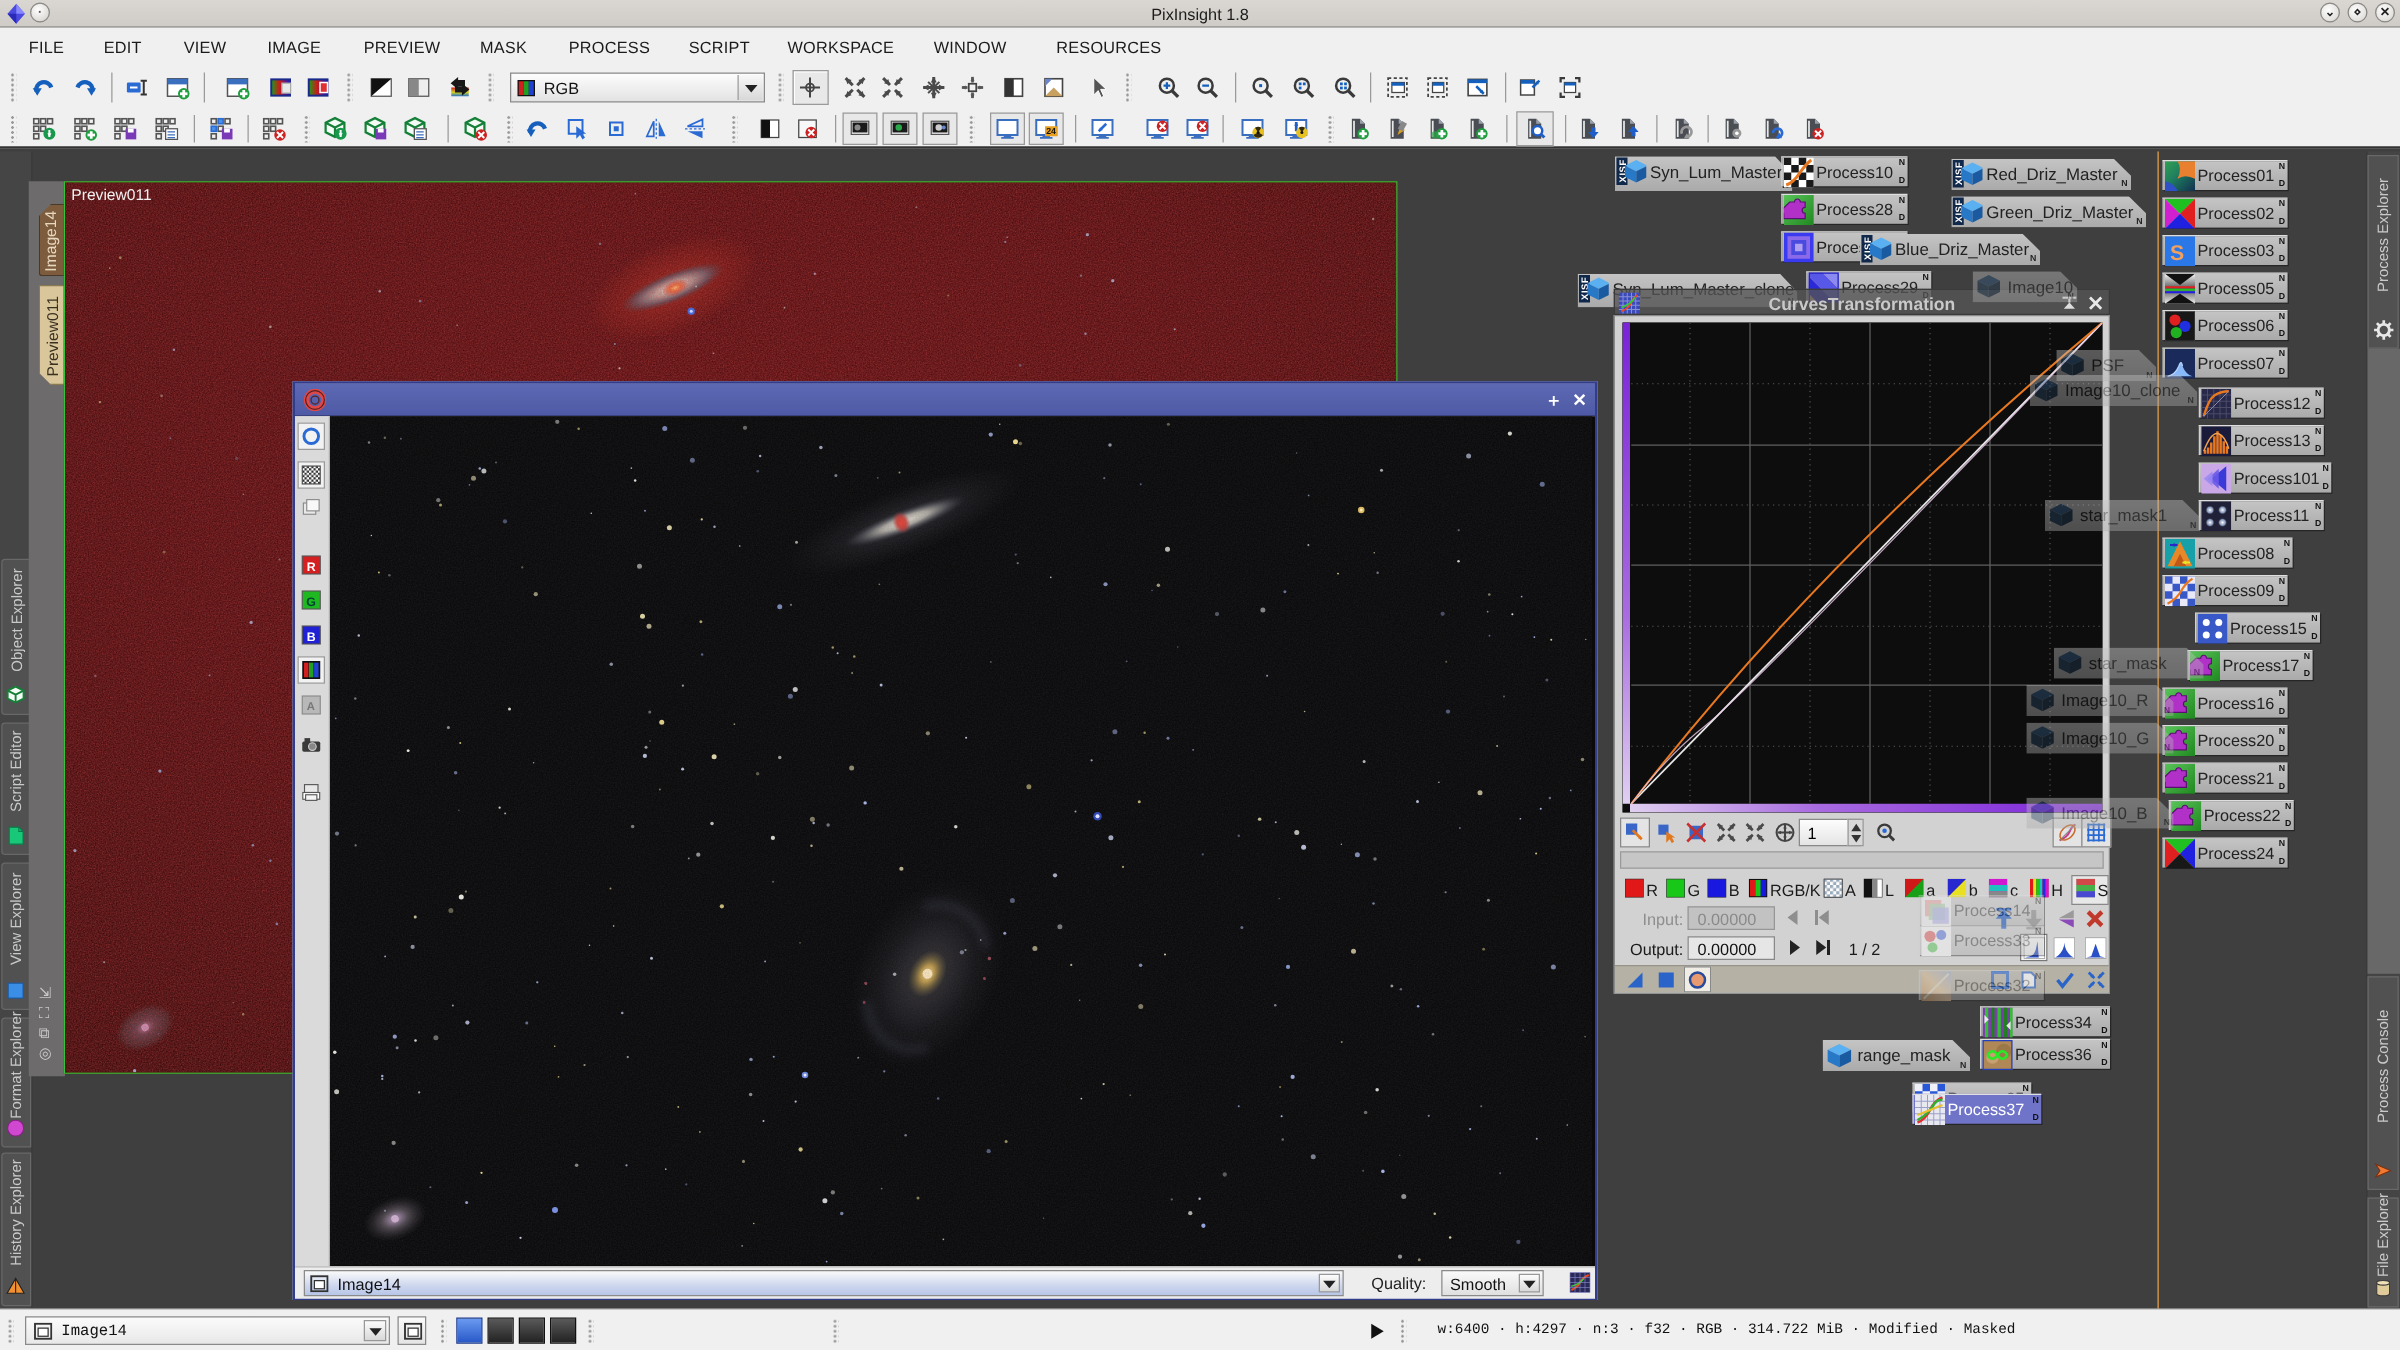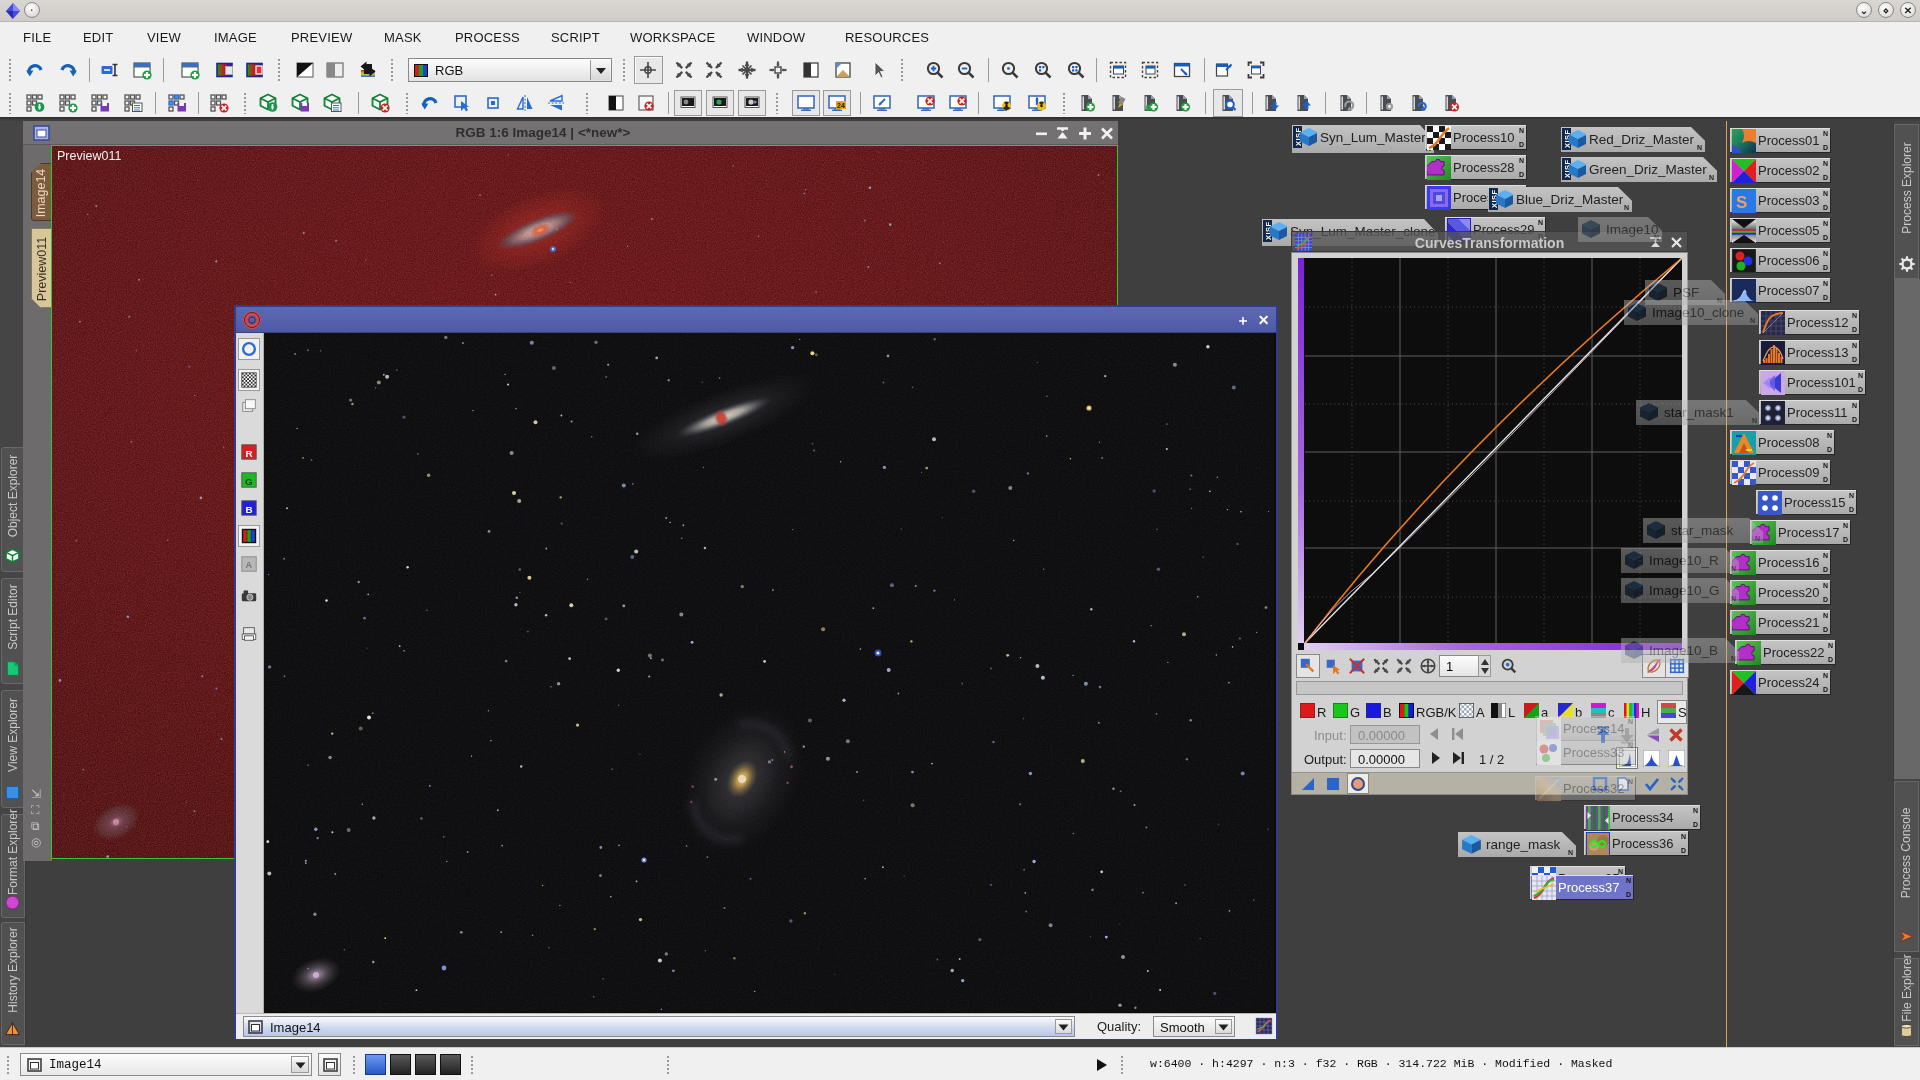--- a/index.html
+++ b/index.html
@@ -37,20 +37,21 @@
     </defs>
   </svg>
 
 <div class="abs" id="titlebar">
  <svg class="abs" style="left:4px;top:2px" width="18" height="18">
       <polygon points="9,1 16,9 9,17 2,9" fill="#4a4adf"></polygon>
       <polygon points="9,1 16,9 9,9" fill="#8888ff"></polygon>
       <polygon points="2,9 9,9 9,17" fill="#2a2ab8"></polygon>
     </svg>
  <div class="abs circbtn" style="left:24px;background:radial-gradient(circle at 40% 35%,#ffffff,#d0cdc8);color:#555;">·</div>
+ <div class="abs" id="titletext">PixInsight 1.8</div>
  <div class="abs circbtn" style="left:1856px;">⌄</div>
  <div class="abs circbtn" style="left:1878px;">⋄</div>
  <div class="abs circbtn" style="left:1900px;">✕</div>
 </div>
 
 <div class="abs" id="menubar">
     <div class="abs menu" style="left:23px">FILE</div>
     <div class="abs menu" style="left:83px">EDIT</div>
     <div class="abs menu" style="left:147px">VIEW</div>
     <div class="abs menu" style="left:214px">IMAGE</div>
@@ -657,35 +658,20 @@
       <span class="vtext">File Explorer</span>
     </div>
     <div class="abs" style="left:1898px;top:901px;"><svg width="17" height="17" viewBox="0 0 20 20">
         <path d="M4 5 Q4 2.8 10 2.8 Q16 2.8 16 5 V15 Q16 17.2 10 17.2 Q4 17.2 4 15 Z" fill="#e0cb9a" stroke="#3a3a3a"></path>
         <ellipse cx="10" cy="5" rx="6" ry="2.2" fill="#efe0b8" stroke="#3a3a3a"></ellipse>
       </svg></div>
 <div class="abs" style="left:1894px;top:158px;width:26px;height:500px;background:#686868;"></div>
 <div class="abs" style="left:1726px;top:0;width:1px;height:926px;background:#e8a048;"></div>
 
 <div class="abs" style="left:23px;top:0px;width:1095px;height:740px;">
- <div class="abs" style="left:0;top:0;width:1095px;height:24px;background:#747172;border-bottom:1px solid #5a5a5a;">
-   <svg class="abs" style="left:10px;top:4px" width="17" height="16">
-          <rect x="1" y="1" width="15" height="14" fill="#aab4e8" stroke="#3a4a9a" stroke-width="1.6"></rect>
-          <rect x="4" y="5" width="9" height="7" fill="#fff" stroke="#3a4a9a"></rect>
-        </svg>
-   <div class="abs" style="left:0;width:1040px;text-align:center;top:4px;font-size:13.5px;font-weight:bold;color:#2e2e2e;">RGB 1:6 Image14 | &lt;*new*&gt;</div>
-   <svg class="abs" style="left:1012px;top:6px" width="80" height="13" viewBox="0 0 80 13">
-<rect x="1" y="5.5" width="11" height="2.6" fill="#f2f2f2"></rect>
-<path d="M22 1.5 H33 M27.5 1.5 V4" stroke="#f2f2f2" stroke-width="2.4"></path>
-          <polygon points="22.5,11.5 32.5,11.5 27.5,5" fill="#f2f2f2"></polygon>
-<rect x="44" y="5" width="12" height="3" fill="#f2f2f2"></rect>
-          <rect x="48.5" y="0.5" width="3" height="12" fill="#f2f2f2"></rect>
-<path d="M67 1.5 L77 11.5 M77 1.5 L67 11.5" stroke="#f2f2f2" stroke-width="2.6"></path>
-        </svg>
- </div>
  <div class="abs" style="left:0;top:24px;width:29px;height:716px;background:#6e6b6c;"></div>
  <div class="abs" style="left:8px;top:665px;color:#c8c8c8;font-size:12px;line-height:16px;">⇲<br>⛶<br>⧉<br>◎</div>
  <div class="abs" style="left:8px;top:42px;width:21px;height:58px;background:#7d5c3e;border:1px solid #4a3928;border-radius:0 0 0 3px;clip-path:polygon(0 10px,10px 0,100% 0,100% 100%,0 100%);">
    <span class="vtext" style="position:absolute;left:-36px;top:22px;width:90px;font-size:12.5px;color:#e8d8c0;text-align:center;">Image14</span>
  </div>
  <div class="abs" style="left:8px;top:107px;width:21px;height:80px;background:#d9c69b;border:1px solid #8a7a50;clip-path:polygon(0 0,100% 0,100% 100%,10px 100%,0 calc(100% - 10px));">
    <span class="vtext" style="position:absolute;left:-25px;top:33px;width:70px;font-size:12.5px;color:#3a3020;text-align:center;">Preview011</span>
  </div>
  <div class="abs" style="left:28px;top:24px;width:1067px;height:714px;background:#5c100e;border:1px solid #35c435;">
   <svg class="abs" style="left:0;top:0" width="1065" height="712" viewBox="0 0 1065 712">
@@ -1731,21 +1717,21 @@
       <svg class="icon24" width="24" height="24" viewBox="0 0 24 24">
         <polygon points="0,0 12,12 0,24" fill="#e02020"></polygon>
         <polygon points="0,0 24,0 12,12" fill="#20c020"></polygon>
         <polygon points="24,0 24,24 12,12" fill="#2020e0"></polygon>
         <polygon points="0,24 12,12 24,24" fill="#181818"></polygon>
       </svg>
       <div class="lbl" style="">Process24</div>
       <div class="nd" style="top:1px;">N</div>
       <div class="nd" style="bottom:1px;">D</div>
     </div>
-<div class="pbtn" style="left:1584px;top:684px;width:116px;">
+<div class="pbtn" style="left:1584px;top:684px;width:104px;">
       <svg class="icon24" width="24" height="24" viewBox="0 0 24 24">
         <rect width="24" height="24" fill="#7a40a8"></rect>
         <rect x="2" y="0" width="2.6" height="24" fill="#30c030"></rect>
         <rect x="7" y="0" width="2.6" height="24" fill="#208020"></rect>
         <rect x="12" y="0" width="2.6" height="24" fill="#30c030"></rect>
         <rect x="17" y="0" width="2.6" height="24" fill="#208020"></rect>
         <rect x="22" y="0" width="2.6" height="24" fill="#30c030"></rect>
         <polygon points="1.5,6 5,9.5 1.5,13" fill="#e8e8e8"></polygon>
         <polygon points="22.5,11 19,14.5 22.5,18" fill="#e8e8e8"></polygon>
       </svg>

